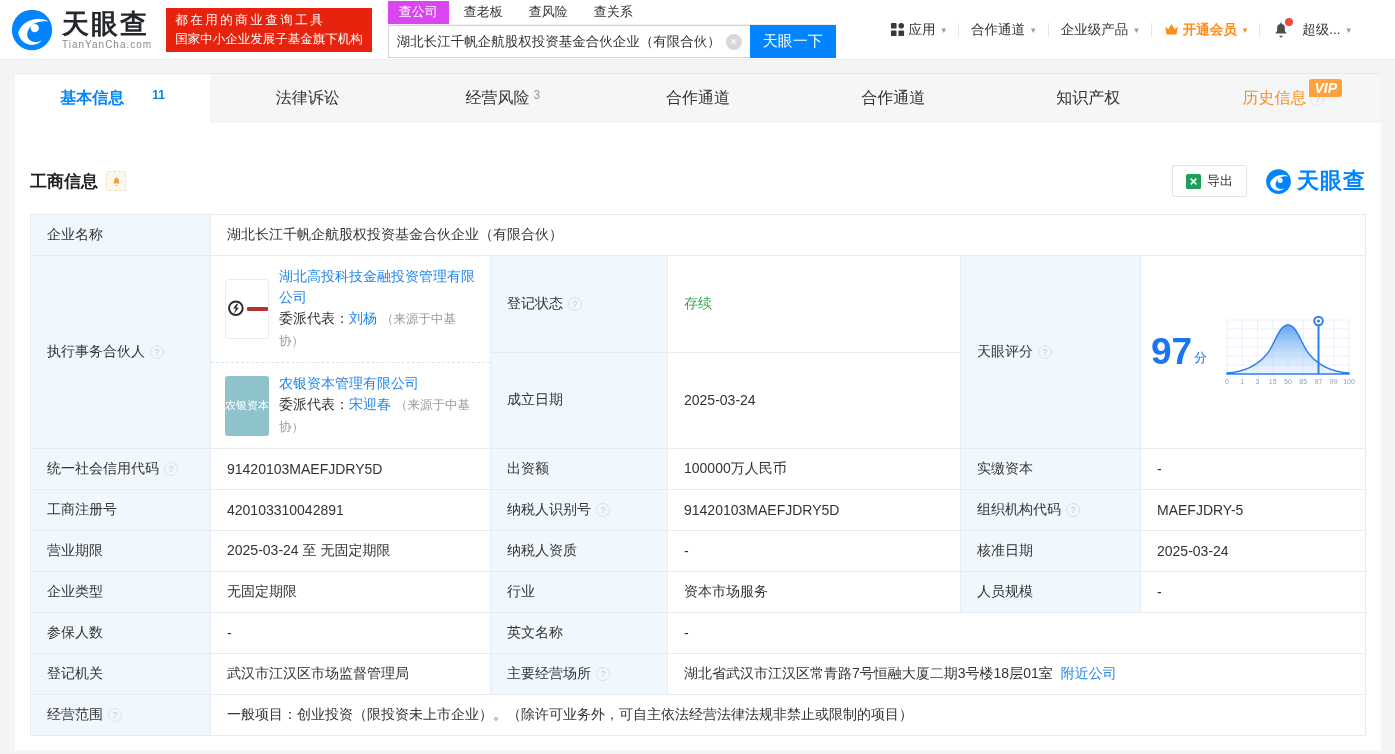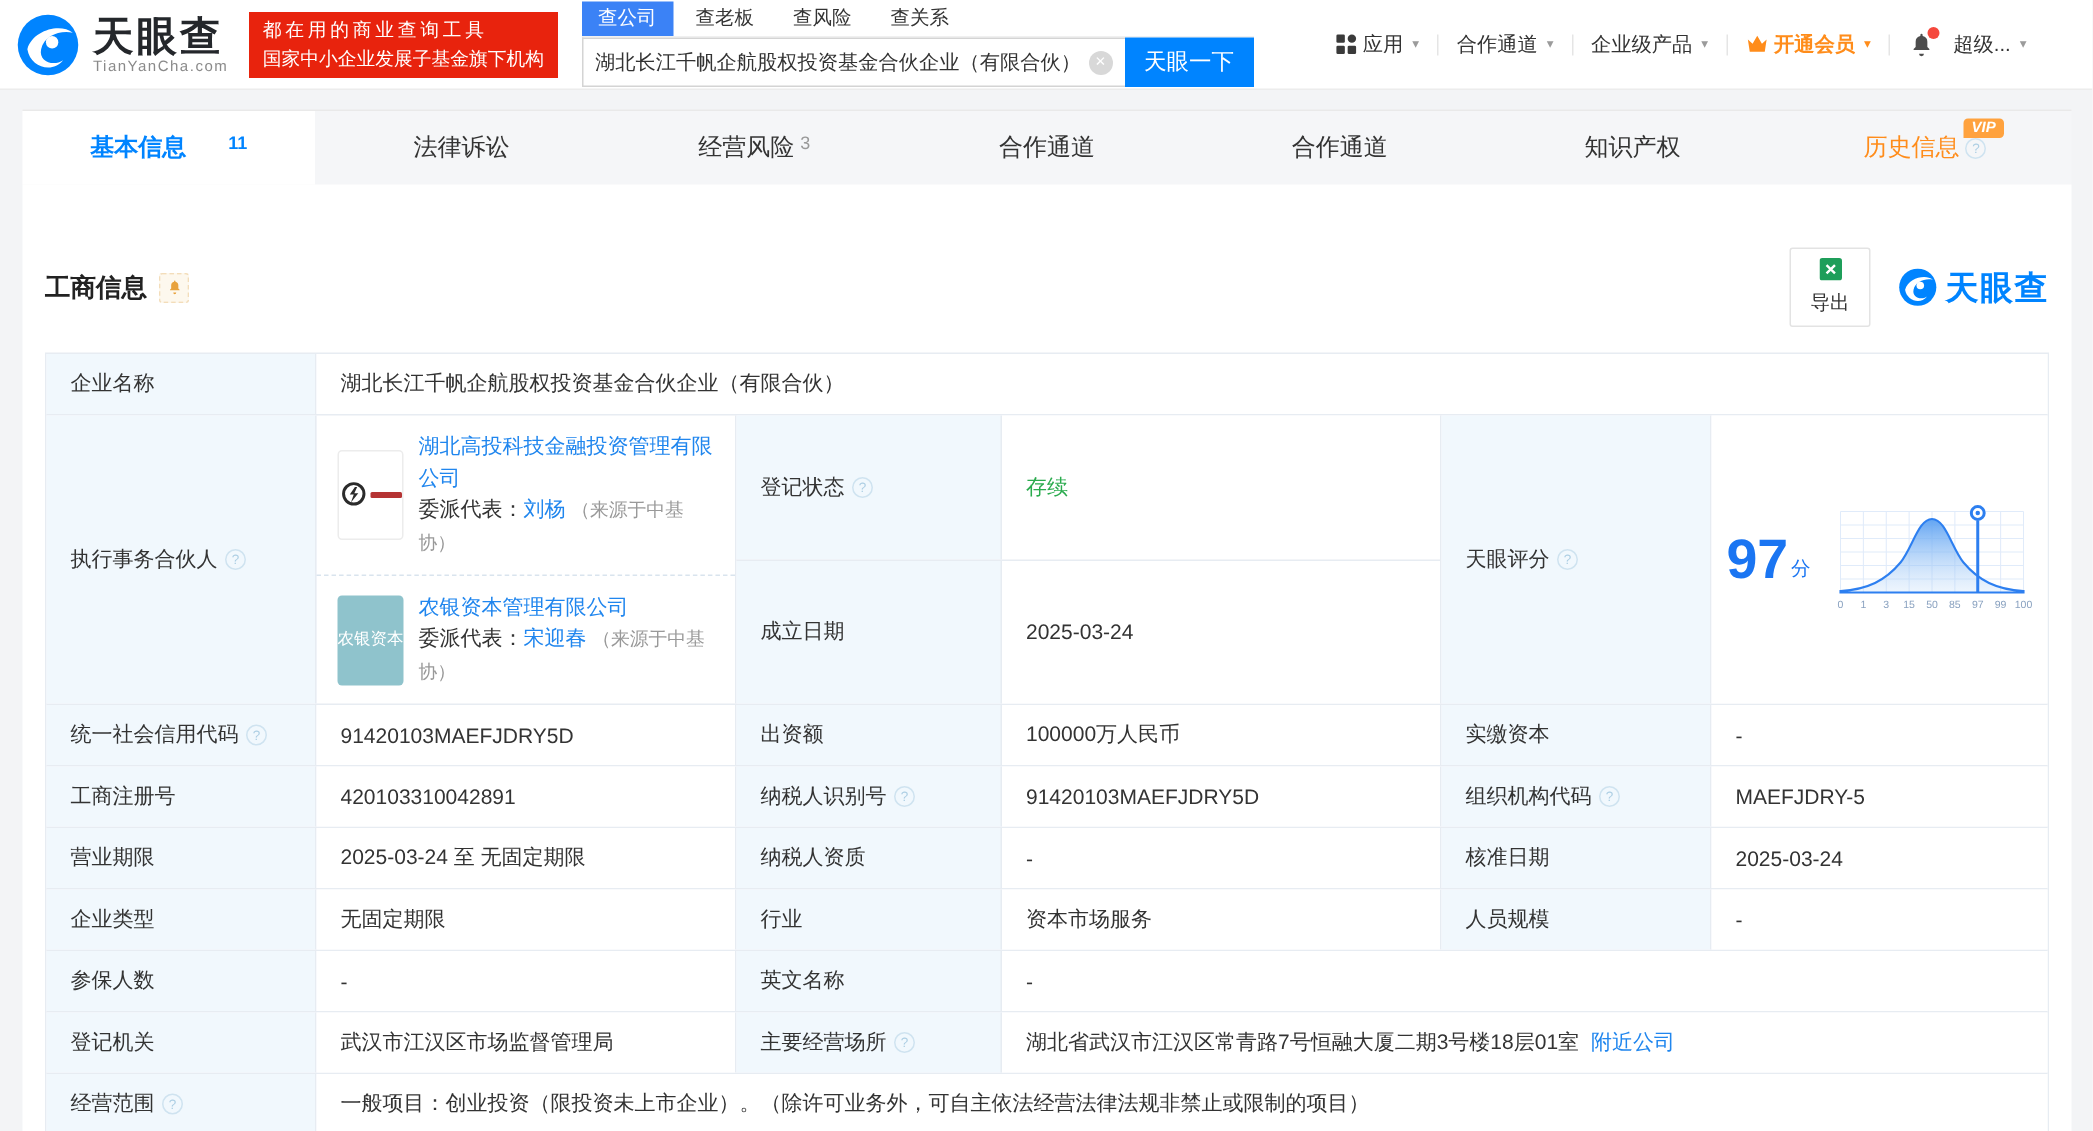--- a/index.html
+++ b/index.html
@@ -12,21 +12,21 @@
   .logo { display: flex; align-items: center; gap: 8px; cursor: pointer; }
   .logo-brand { font-size: 27px; font-weight: bold; color: #24272b; letter-spacing: 2px; line-height: 28px; }
   .logo-domain { font-size: 10px; color: #8a8a8a; letter-spacing: 1px; margin-top: 1px; }
   .slogan { margin-left: 14px; background: #e8230d; color: #fff; padding: 3px 9px;
     font-size: 12.5px; line-height: 19px; white-space: nowrap; }
   .slogan div:first-child { letter-spacing: 2.5px; }
 
   .searchwrap { margin-left: 16px; align-self: stretch; display: flex; flex-direction: column; padding-top: 2px; }
   .stabs { display: flex; align-items: flex-end; gap: 4px; height: 23px; border-bottom: 1px solid #f0f0f0; width: 448px; }
   .stab { font-size: 13px; padding: 2px 11px 3px; color: #333; cursor: pointer; }
-  .stab.active { background: #3b82f6; color: #fff; }
+  .stab.active { background: #d946ef; color: #fff; }
   .srow { display: flex; height: 33px; }
   .sbox { width: 362px; border: 1px solid #d4d4d4; border-right: none; display: flex; align-items: center; padding: 0 8px; background: #fff; }
   .sbox input { flex: 1; border: none; outline: none; font-size: 13.5px; color: #333; background: transparent;
     font-family: "Liberation Sans", "DejaVu Sans", sans-serif; }
   .clear { width: 16px; height: 16px; border-radius: 50%; background: #d8d8d8; color: #fff;
     font-size: 9px; display: inline-flex; align-items: center; justify-content: center; cursor: pointer; flex: none; }
   .sbtn { width: 86px; background: #0084ff; color: #fff; border: none; font-size: 15px; cursor: pointer;
     font-family: "Liberation Sans", "DejaVu Sans", sans-serif; }
 
   .hmenu { margin-left: auto; margin-right: 44px; display: flex; align-items: center; gap: 12px; }
@@ -41,33 +41,33 @@
   
   .content { margin: 13px 14px 0 15px; }
   .navtabs { display: flex; background: #f5f6f8; border-top: 1px solid #e9e9e9; height: 50px; }
   .ntab { flex: 1; display: flex; align-items: center; justify-content: center; gap: 4px;
     font-size: 16px; color: #333; cursor: pointer; position: relative; }
   .ntab.active { background: #fff; color: #0084ff; font-weight: bold; }
   .ntc { font-size: 12px; color: #999; position: relative; top: -4px; }
   .ntab.active .ntc { color: #0084ff; margin-left: 24px; }
   .ntab.viptab { color: #ff8c1a; }
   .vipbadge { position: absolute; top: 5px; left: calc(50% + 26px); background: #ffa23e;
-    color: #fff; font-size: 10px; font-style: italic; font-weight: bold; padding: 1px 5px; border-radius: 3px 3px 3px 0; }
+    color: #fff; font-size: 14px; font-style: italic; font-weight: bold; padding: 1px 5px; border-radius: 3px 3px 3px 0; }
 
   
   .card { background: #fff; padding: 0 15px 14px; min-height: 622px; }
   .card-head { display: flex; align-items: center; justify-content: space-between; padding: 42px 0 17px; }
   .ch-left { display: flex; align-items: center; gap: 8px; }
   .ch-left h2 { font-size: 17px; color: #222; }
   .bellbox { width: 20px; height: 20px; border: 1px dashed #f3ddba; background: #fdf8ee;
     display: inline-flex; align-items: center; justify-content: center; cursor: pointer; border-radius: 2px; }
   .ch-right { display: flex; align-items: center; gap: 18px; }
   .export { display: inline-flex; align-items: center; gap: 6px; border: 1px solid #e3e3e3; background: #fff;
     padding: 6px 13px; font-size: 13px; color: #333; cursor: pointer; border-radius: 2px;
-    font-family: "Liberation Sans", "DejaVu Sans", sans-serif; flex-direction: column; }
+    font-family: "Liberation Sans", "DejaVu Sans", sans-serif; }
   .brand { display: flex; align-items: center; gap: 5px; }
   .brand span { font-size: 22px; font-weight: bold; color: #0084ff; letter-spacing: 1px; }
 
   
   .tbl { border: 1px solid #e7ecf2; font-size: 14px; }
   .trow { display: grid; }
   .trow + .trow { border-top: 1px solid #e7ecf2; }
   .tl { background: #f1f8fd; padding: 11px 16px; display: flex; align-items: center; gap: 5px;
     border-right: 1px solid #e7ecf2; color: #333; }
   .tv { padding: 11px 16px; display: flex; align-items: center; gap: 8px; border-right: 1px solid #e7ecf2; background: #fff; }

